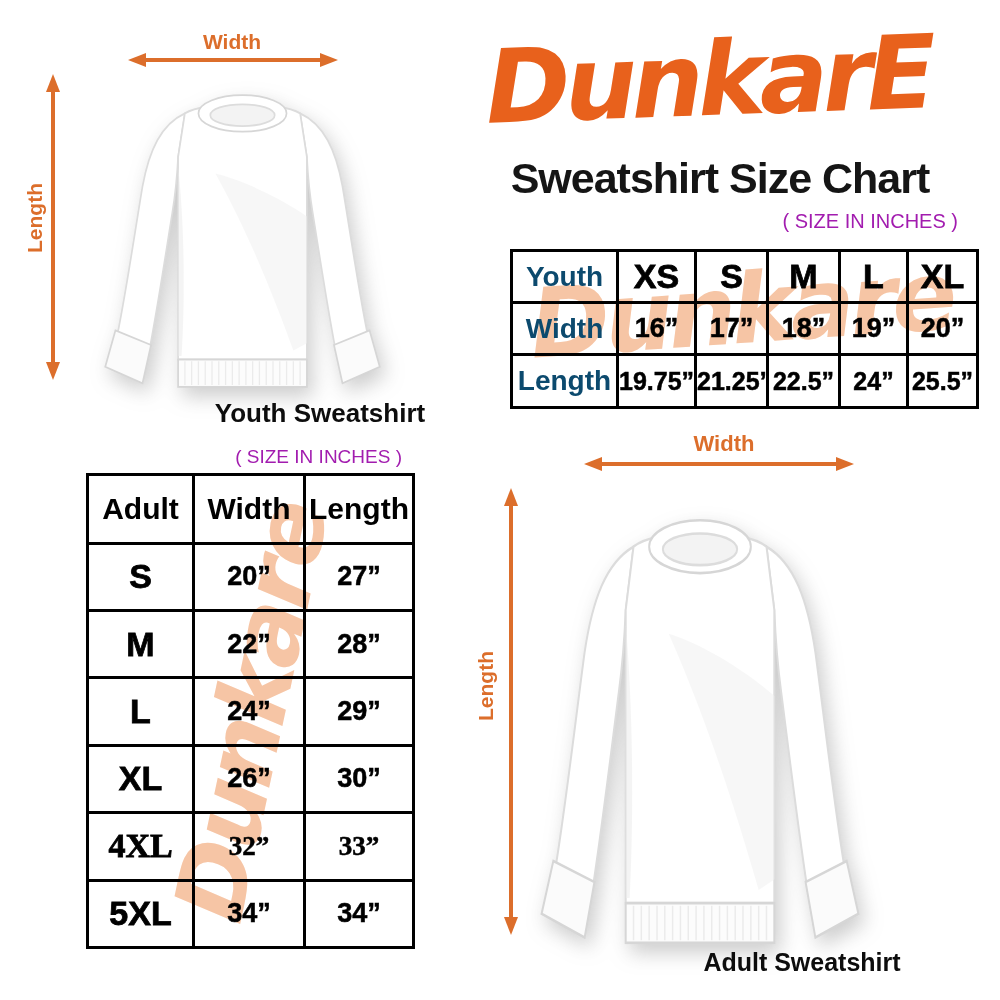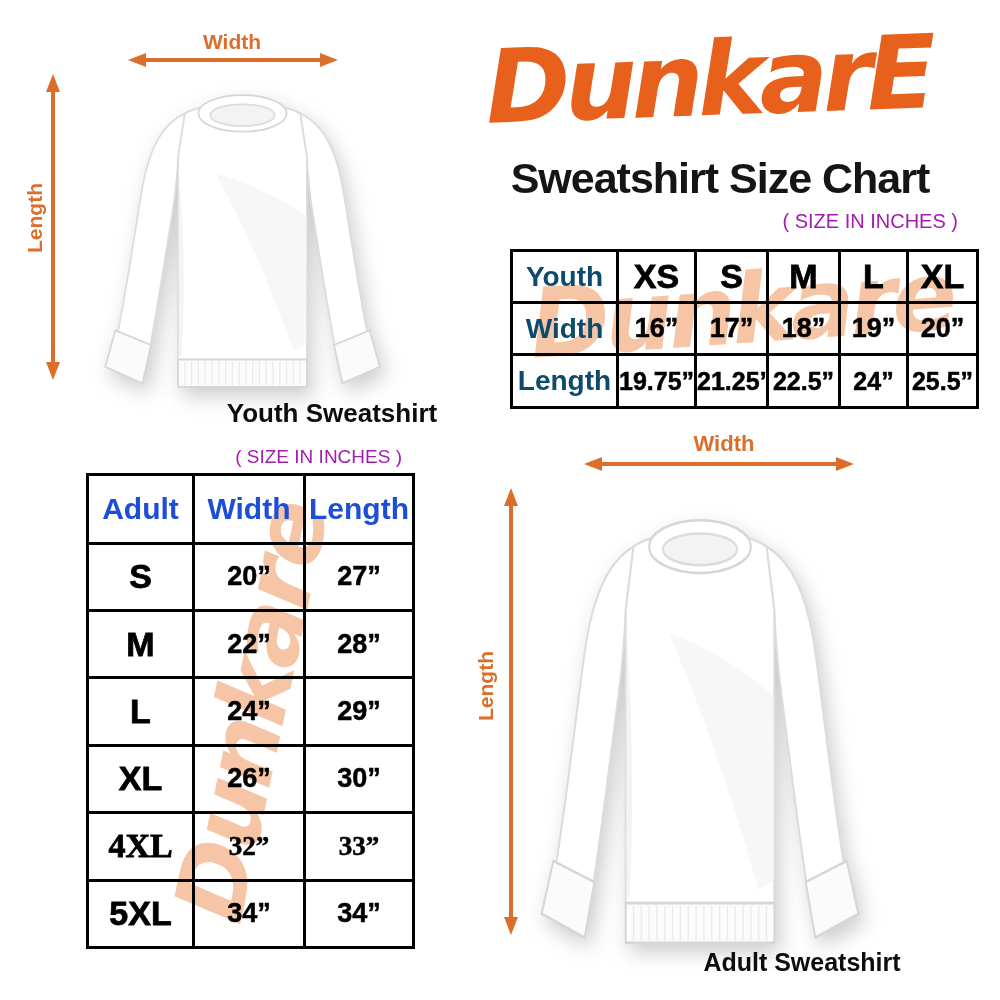--- a/index.html
+++ b/index.html
@@ -24,21 +24,21 @@
   
   table.size-table{
     border-collapse:collapse;table-layout:fixed;background:transparent;
     position:absolute;z-index:2;
   }
   table.size-table td{
     border:3px solid #000;text-align:center;vertical-align:middle;
     padding:0;background:transparent;overflow:hidden;
   }
   .rlabel{font-size:28px;font-weight:bold;color:#0c4a6e;}
-  .hlabel{font-size:30px;font-weight:bold;color:#1d4ed8;}
+  .hlabel{font-size:30px;font-weight:bold;color:#000000;}
   .size-heavy{font-size:34px;font-weight:900;color:#000;-webkit-text-stroke:0.8px #000;}
   .val{font-size:27px;font-weight:900;color:#000;-webkit-text-stroke:0.5px #000;}
   .val-sm{font-size:25px;font-weight:900;color:#000;-webkit-text-stroke:0.5px #000;}
 
   
   .watermark{
     font-family:"DejaVu Sans",sans-serif;font-weight:bold;font-style:italic;
     color:#f6c5a5;letter-spacing:-5px;white-space:nowrap;z-index:1;text-align:center;
   }
   .wm-youth{font-size:96px;line-height:96px;transform:rotate(-4deg);}
@@ -84,21 +84,21 @@
   <svg class="abs arrow" style="left:45px;top:74px;" width="16" height="306" viewBox="0 0 16 306">
     <line x1="8" y1="14" x2="8" y2="292" stroke="#dc6e2b" stroke-width="4"></line>
     <polygon points="8,0 1,18 15,18" fill="#dc6e2b"></polygon>
     <polygon points="8,306 1,288 15,288" fill="#dc6e2b"></polygon>
   </svg>
 
   <svg class="abs shirt" style="left:90px;top:66px;" width="305" height="330" viewBox="0 0 360 362" preserveAspectRatio="none">
     <use href="#sweatshirt-shape"></use>
   </svg>
 
-  <div class="abs caption" style="left:202px;top:398px;width:260px;font-size:26px;">Youth Sweatshirt</div>
+  <div class="abs caption" style="left:190px;top:398px;width:260px;font-size:26px;">Youth Sweatshirt</div>
 
   <div class="abs logo" style="left:428px;top:6px;width:560px;height:150px;">DunkarE</div>
 
   <div class="abs main-title" style="left:450px;top:154px;width:540px;">Sweatshirt Size Chart</div>
 
   <div class="abs sub-note" style="left:700px;top:210px;width:258px;text-align:right;">( SIZE IN INCHES )</div>
 
   <div class="abs watermark wm-youth" style="left:496px;top:262px;width:490px;">Dunkare</div>
 
   <table class="size-table" style="left:510px;top:249px;width:466px;height:157px;">

